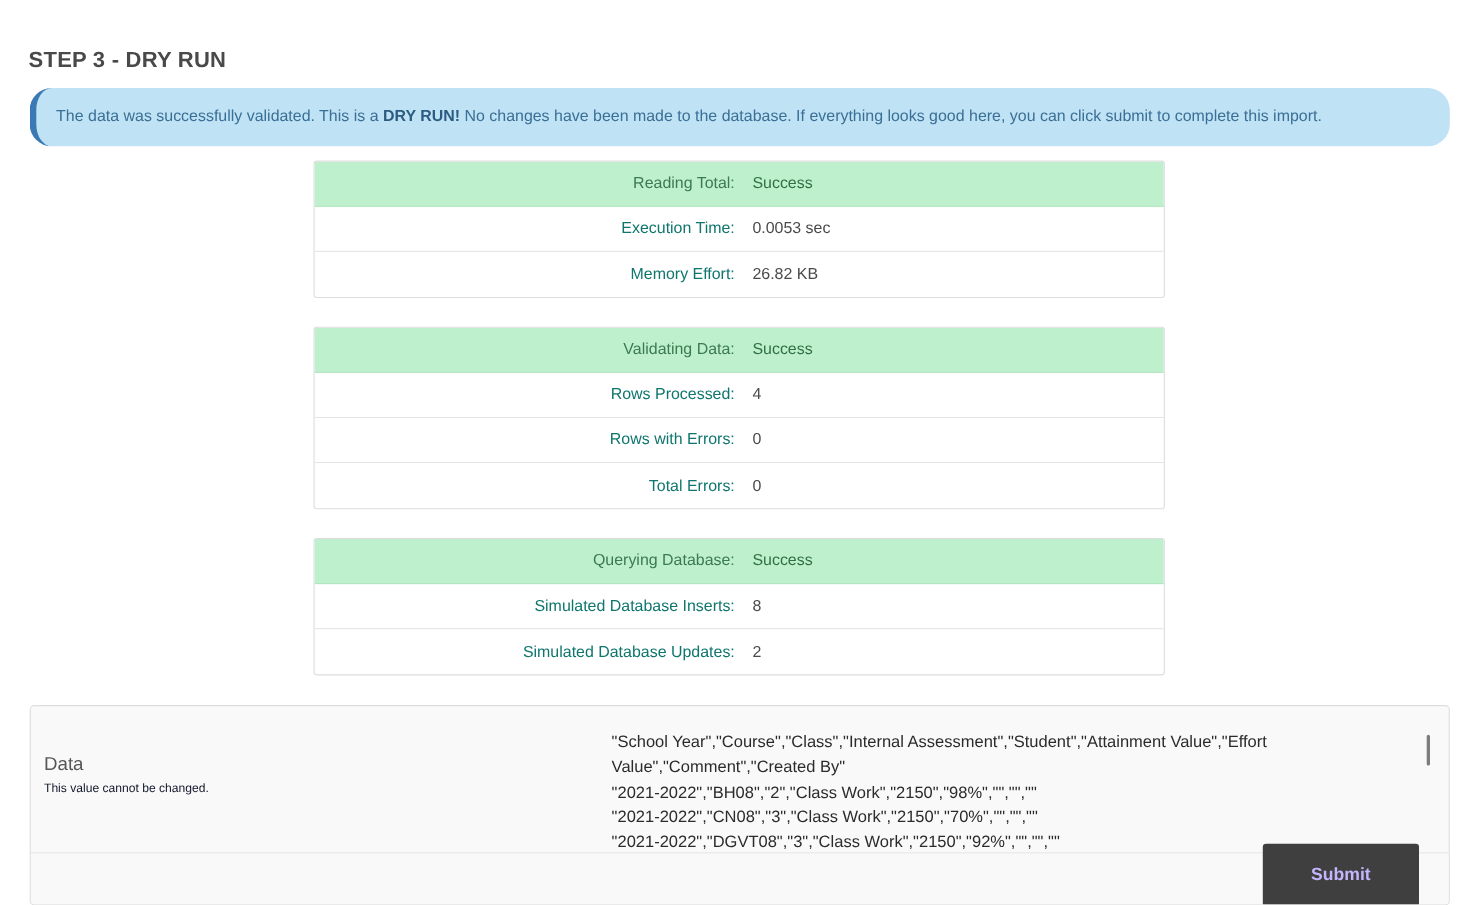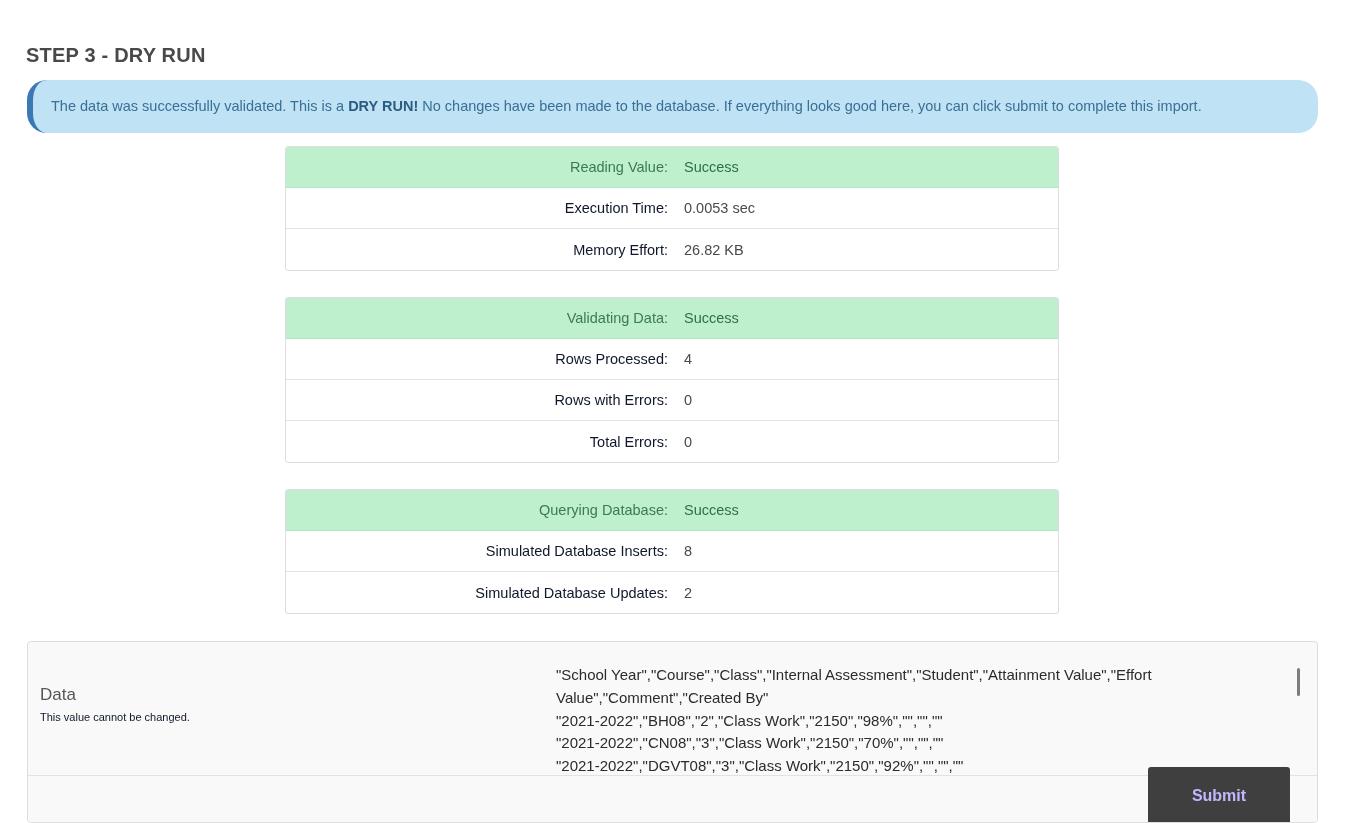--- a/index.html
+++ b/index.html
@@ -65,21 +65,21 @@
   .st-row:last-child { border-bottom: none; }
   .st-row.head {
     background: #bff0cd;
     border-bottom: 1px solid #b2e6c0;
   }
   .st-label {
     width: 396px;
     text-align: right;
     padding-right: 14px;
     font-size: 14.5px;
-    color: #0f172a;
+    color: #0f766e;
   }
   .st-row.head .st-label { color: #3c7a52; }
   .st-value {
     flex: 1;
     padding-left: 2px;
     font-size: 14.5px;
     color: #4a4a4a;
   }
   .st-row.head .st-value { color: #2f7044; }
 
@@ -163,21 +163,21 @@
 <div class="page">
 
   <h1 class="page-title">STEP 3 - DRY RUN</h1>
 
   <div class="alert">
     <div class="alert-text"><span>The data was successfully validated. This is a </span><b>DRY RUN!</b><span> No changes have been made to the database. If everything looks good here, you can click submit to complete this import.</span></div>
   </div>
 
   <div class="status-table st-1">
     <div class="st-row head">
-      <div class="st-label">Reading Value:</div>
+      <div class="st-label">Reading Total:</div>
       <div class="st-value">Success</div>
     </div>
     <div class="st-row">
       <div class="st-label">Execution Time:</div>
       <div class="st-value">0.0053 sec</div>
     </div>
     <div class="st-row">
       <div class="st-label">Memory Effort:</div>
       <div class="st-value">26.82 KB</div>
     </div>

